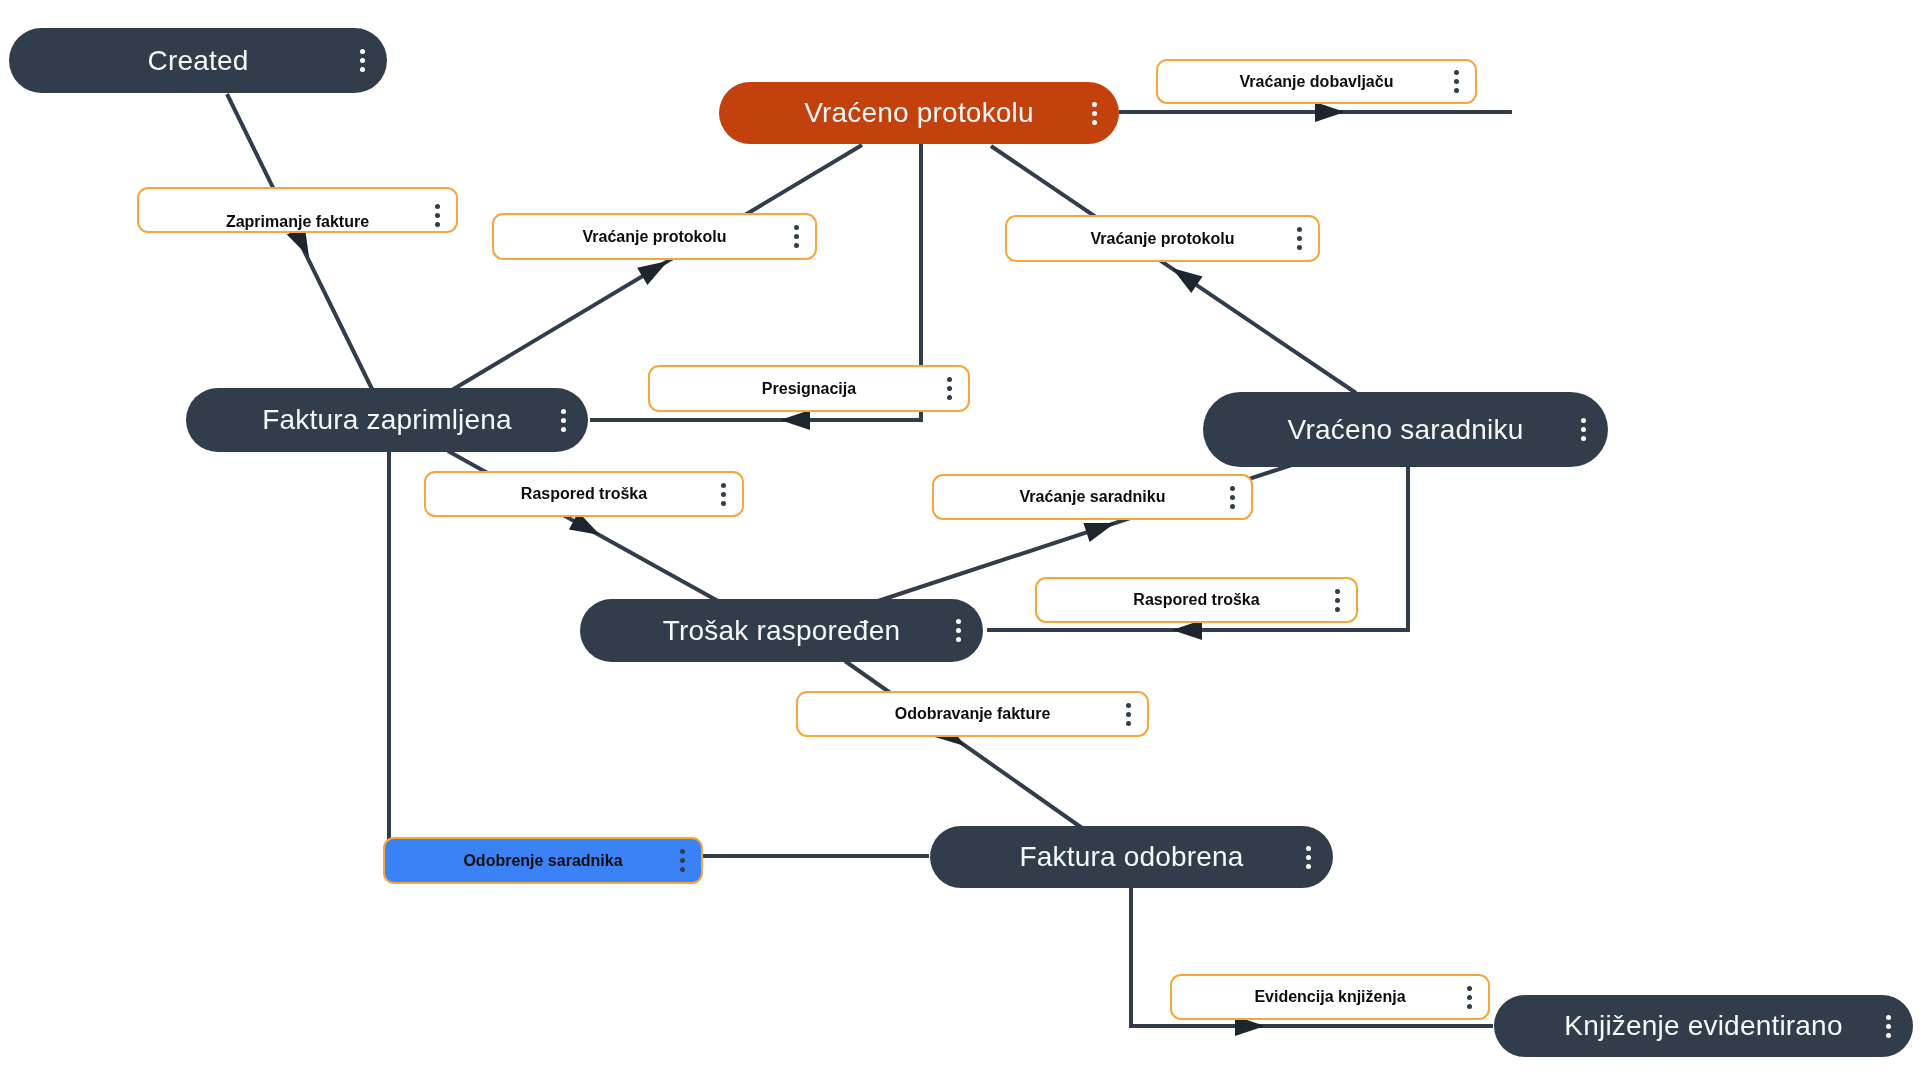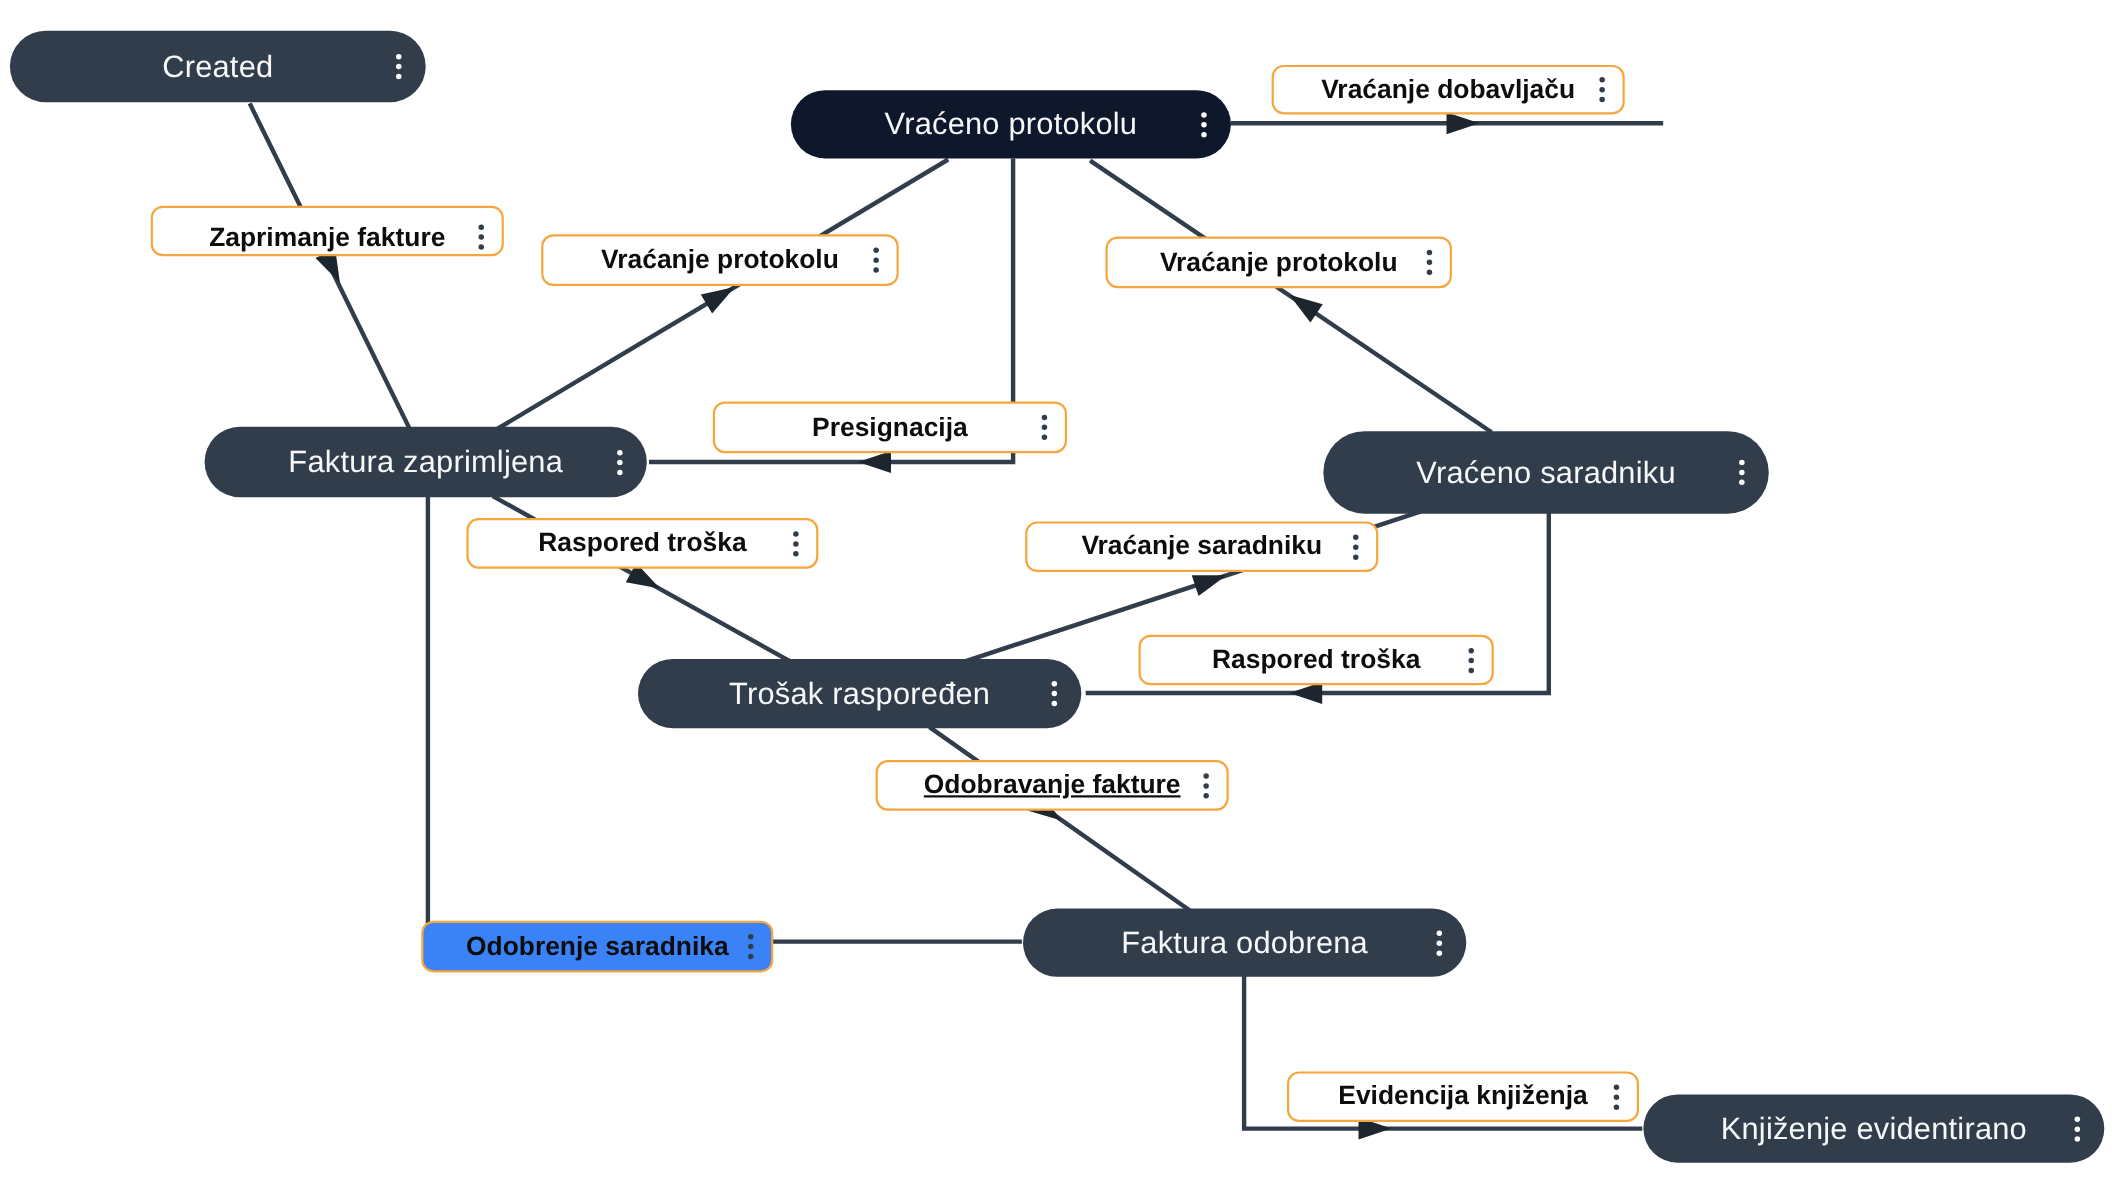--- a/index.html
+++ b/index.html
@@ -7,21 +7,21 @@
     position:relative;width:1920px;height:1080px;background:#ffffff;overflow:hidden;
     font-family:"Liberation Sans",sans-serif;
   }
   svg.edge-layer{position:absolute;left:0;top:0;width:1920px;height:1080px;}
   .state{
     position:absolute;border-radius:999px;display:flex;align-items:center;justify-content:center;
     font-size:28px;letter-spacing:0.2px;cursor:pointer;box-sizing:border-box;
   }
   .transition{
     position:absolute;background:#ffffff;border-radius:11px;display:flex;align-items:center;justify-content:center;
-    font-size:24px;font-weight:700;cursor:pointer;box-sizing:border-box;border-style:solid;border-width:2.5px;
+    font-size:16px;font-weight:700;cursor:pointer;box-sizing:border-box;border-style:solid;border-width:2.5px;
   }
   .kebab{position:absolute;display:flex;flex-direction:column;gap:4px;padding:4px;cursor:pointer;}
   .state .kebab{right:18px;}
   .transition .kebab{right:12px;}
   .kebab .dot{width:5px;height:5px;border-radius:50%;}
   .node-label,.transition-label{white-space:nowrap;pointer-events:none;}
 </style>
 </head>
 <body>
 
@@ -51,21 +51,21 @@
       <polygon points="1265.0,1026.0 1235.0,1036.0 1235.0,1016.0" fill="#1d262e"></polygon>
     </svg>
     <div class="state" style="left: 9px; top: 28px; width: 378px; height: 65px; background: rgb(49, 61, 74); color: rgb(246, 247, 248);">
       <span class="node-label">Created</span>
       <div class="kebab">
         <span class="dot" style="background: rgb(255, 255, 255);"></span>
         <span class="dot" style="background: rgb(255, 255, 255);"></span>
         <span class="dot" style="background: rgb(255, 255, 255);"></span>
       </div>
     </div>
-    <div class="state" style="left: 719px; top: 82px; width: 400px; height: 62px; background: #0f172a; color: rgb(246, 247, 248);">
+    <div class="state" style="left: 719px; top: 82px; width: 400px; height: 62px; background: #c2410c; color: rgb(246, 247, 248);">
       <span class="node-label">Vraćeno protokolu</span>
       <div class="kebab">
         <span class="dot" style="background: rgb(255, 255, 255);"></span>
         <span class="dot" style="background: rgb(255, 255, 255);"></span>
         <span class="dot" style="background: rgb(255, 255, 255);"></span>
       </div>
     </div>
     <div class="state" style="left: 186px; top: 388px; width: 402px; height: 64px; background: rgb(49, 61, 74); color: rgb(246, 247, 248);">
       <span class="node-label">Faktura zaprimljena</span>
       <div class="kebab">
@@ -163,21 +163,21 @@
       </div>
     </div>
     <div class="transition" style="left: 1035px; top: 577px; width: 323px; height: 46px; background: rgb(255, 255, 255); border-color: rgb(245, 166, 60); color: rgb(13, 13, 13);">
       <span class="transition-label">Raspored troška</span>
       <div class="kebab">
         <span class="dot" style="background: rgb(49, 61, 74);"></span>
         <span class="dot" style="background: rgb(49, 61, 74);"></span>
         <span class="dot" style="background: rgb(49, 61, 74);"></span>
       </div>
     </div>
-    <div class="transition" style="left: 796px; top: 691px; width: 321px; height: 46px; background: rgb(255, 255, 255); border-color: rgb(245, 166, 60); color: rgb(13, 13, 13); text-decoration: underline;">
+    <div class="transition" style="left: 796px; top: 691px; width: 353px; height: 46px; background: rgb(255, 255, 255); border-color: rgb(245, 166, 60); color: rgb(13, 13, 13);">
       <span class="transition-label">Odobravanje fakture</span>
       <div class="kebab">
         <span class="dot" style="background: rgb(49, 61, 74);"></span>
         <span class="dot" style="background: rgb(49, 61, 74);"></span>
         <span class="dot" style="background: rgb(49, 61, 74);"></span>
       </div>
     </div>
     <div class="transition" style="left: 383px; top: 837px; width: 320px; height: 47px; background: #3b82f6; border-color: rgb(245, 166, 60); color: rgb(13, 13, 13); align-items: center;">
       <span class="transition-label">Odobrenje saradnika</span>
       <div class="kebab">

